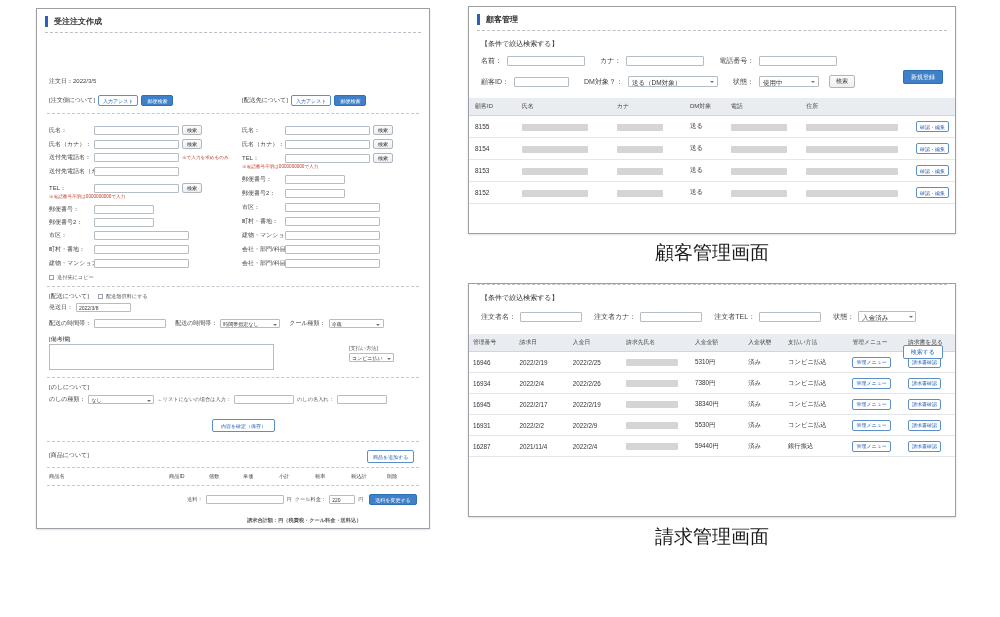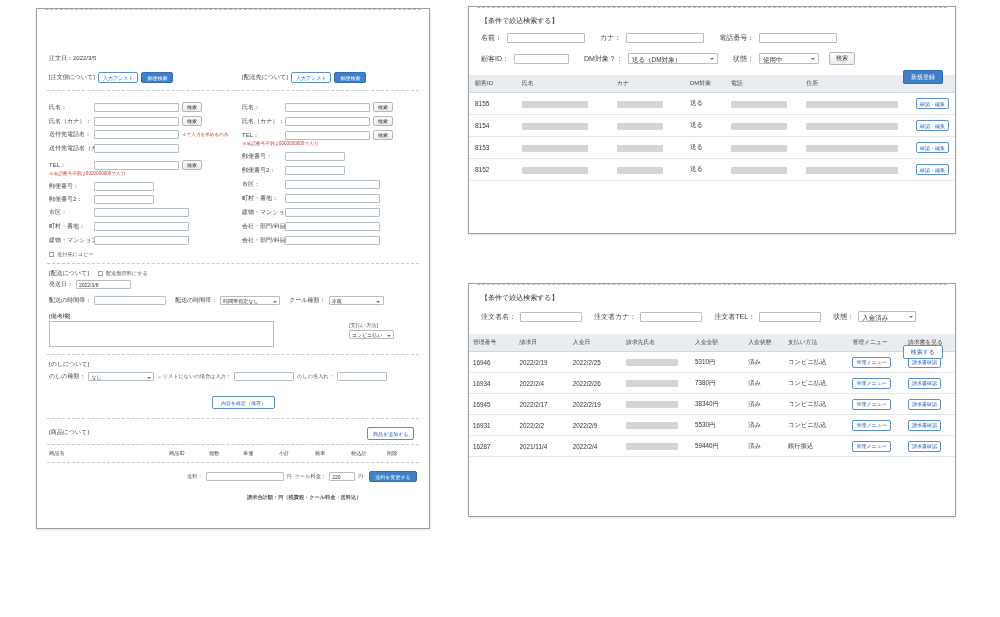--- a/index.html
+++ b/index.html
@@ -172,20 +172,24 @@
     padding: 1.5px 3px;
     white-space: nowrap;
   }
 </style>
 </head>
 <body>
 
 <div class="page">
 
   <div class="panel" id="order-panel">
+    <div class="panel-title">
+      <span class="bar"></span>
+      <span>受注注文作成</span>
+    </div>
     <div class="dashed-sep"></div>
 
     <div class="order-body">
 
       <div class="row" style="left:12px; top:38px;">
         <span class="lbl">注文日：2022/3/5</span>
       </div>
 
       <div class="row" style="left:12px; top:56px;">
         <span class="lbl">[注文側について]</span>
@@ -380,20 +384,24 @@
       </div>
 
       <div class="row" style="left:210px; top:478px;">
         <span class="lbl-sm" style="font-weight:bold">請求合計額：円（税費税・クール料金・送料込）</span>
       </div>
 
     </div>
   </div>
 
   <div class="panel" id="customer-panel">
+    <div class="panel-title">
+      <span class="bar"></span>
+      <span>顧客管理</span>
+    </div>
     <div class="dashed-sep"></div>
 
     <div style="padding: 2px 12px 0 12px;">
       <div style="font-size:7px; color:#333; margin-bottom:7px;">【条件で絞込検索する】</div>
 
       <div style="display:flex; align-items:center; gap:5px; margin-bottom:9px; font-size:7px;">
         <span class="lbl" style="font-size:7px">名前：</span>
         <span class="input tall" style="width:78px"></span>
         <span class="lbl" style="font-size:7px; margin-left:10px">カナ：</span>
         <span class="input tall" style="width:78px"></span>
@@ -461,20 +469,21 @@
           <td><span class="skel" style="width:66px"></span></td>
           <td><span class="skel" style="width:46px"></span></td>
           <td>送る</td>
           <td><span class="skel" style="width:56px"></span></td>
           <td><span class="skel" style="width:92px"></span></td>
           <td><span class="cell-btn">確認・編集</span></td>
         </tr>
       </tbody>
     </table>
   </div>
+  <div class="caption" style="left:468px; top:240px; width:488px;">顧客管理画面</div>
 
   <div class="panel" id="billing-panel">
     <div class="dashed-sep"></div>
 
     <div style="padding: 2px 12px 0 12px;">
       <div style="font-size:7px; color:#333; margin-bottom:8px;">【条件で絞込検索する】</div>
       <div style="display:flex; align-items:center; gap:4px;">
         <span class="lbl" style="font-size:7px">注文者名：</span>
         <span class="input tall" style="width:62px"></span>
         <span class="lbl" style="font-size:7px; margin-left:8px">注文者カナ：</span>
@@ -556,14 +565,15 @@
           <td><span class="skel" style="width:52px"></span></td>
           <td>59440円</td>
           <td>済み</td>
           <td>銀行振込</td>
           <td><span class="cell-btn">管理メニュー</span></td>
           <td><span class="cell-btn">請求書確認</span></td>
         </tr>
       </tbody>
     </table>
   </div>
+  <div class="caption" style="left:468px; top:524px; width:488px;">請求管理画面</div>
 
 </div>
 
 </body></html>

